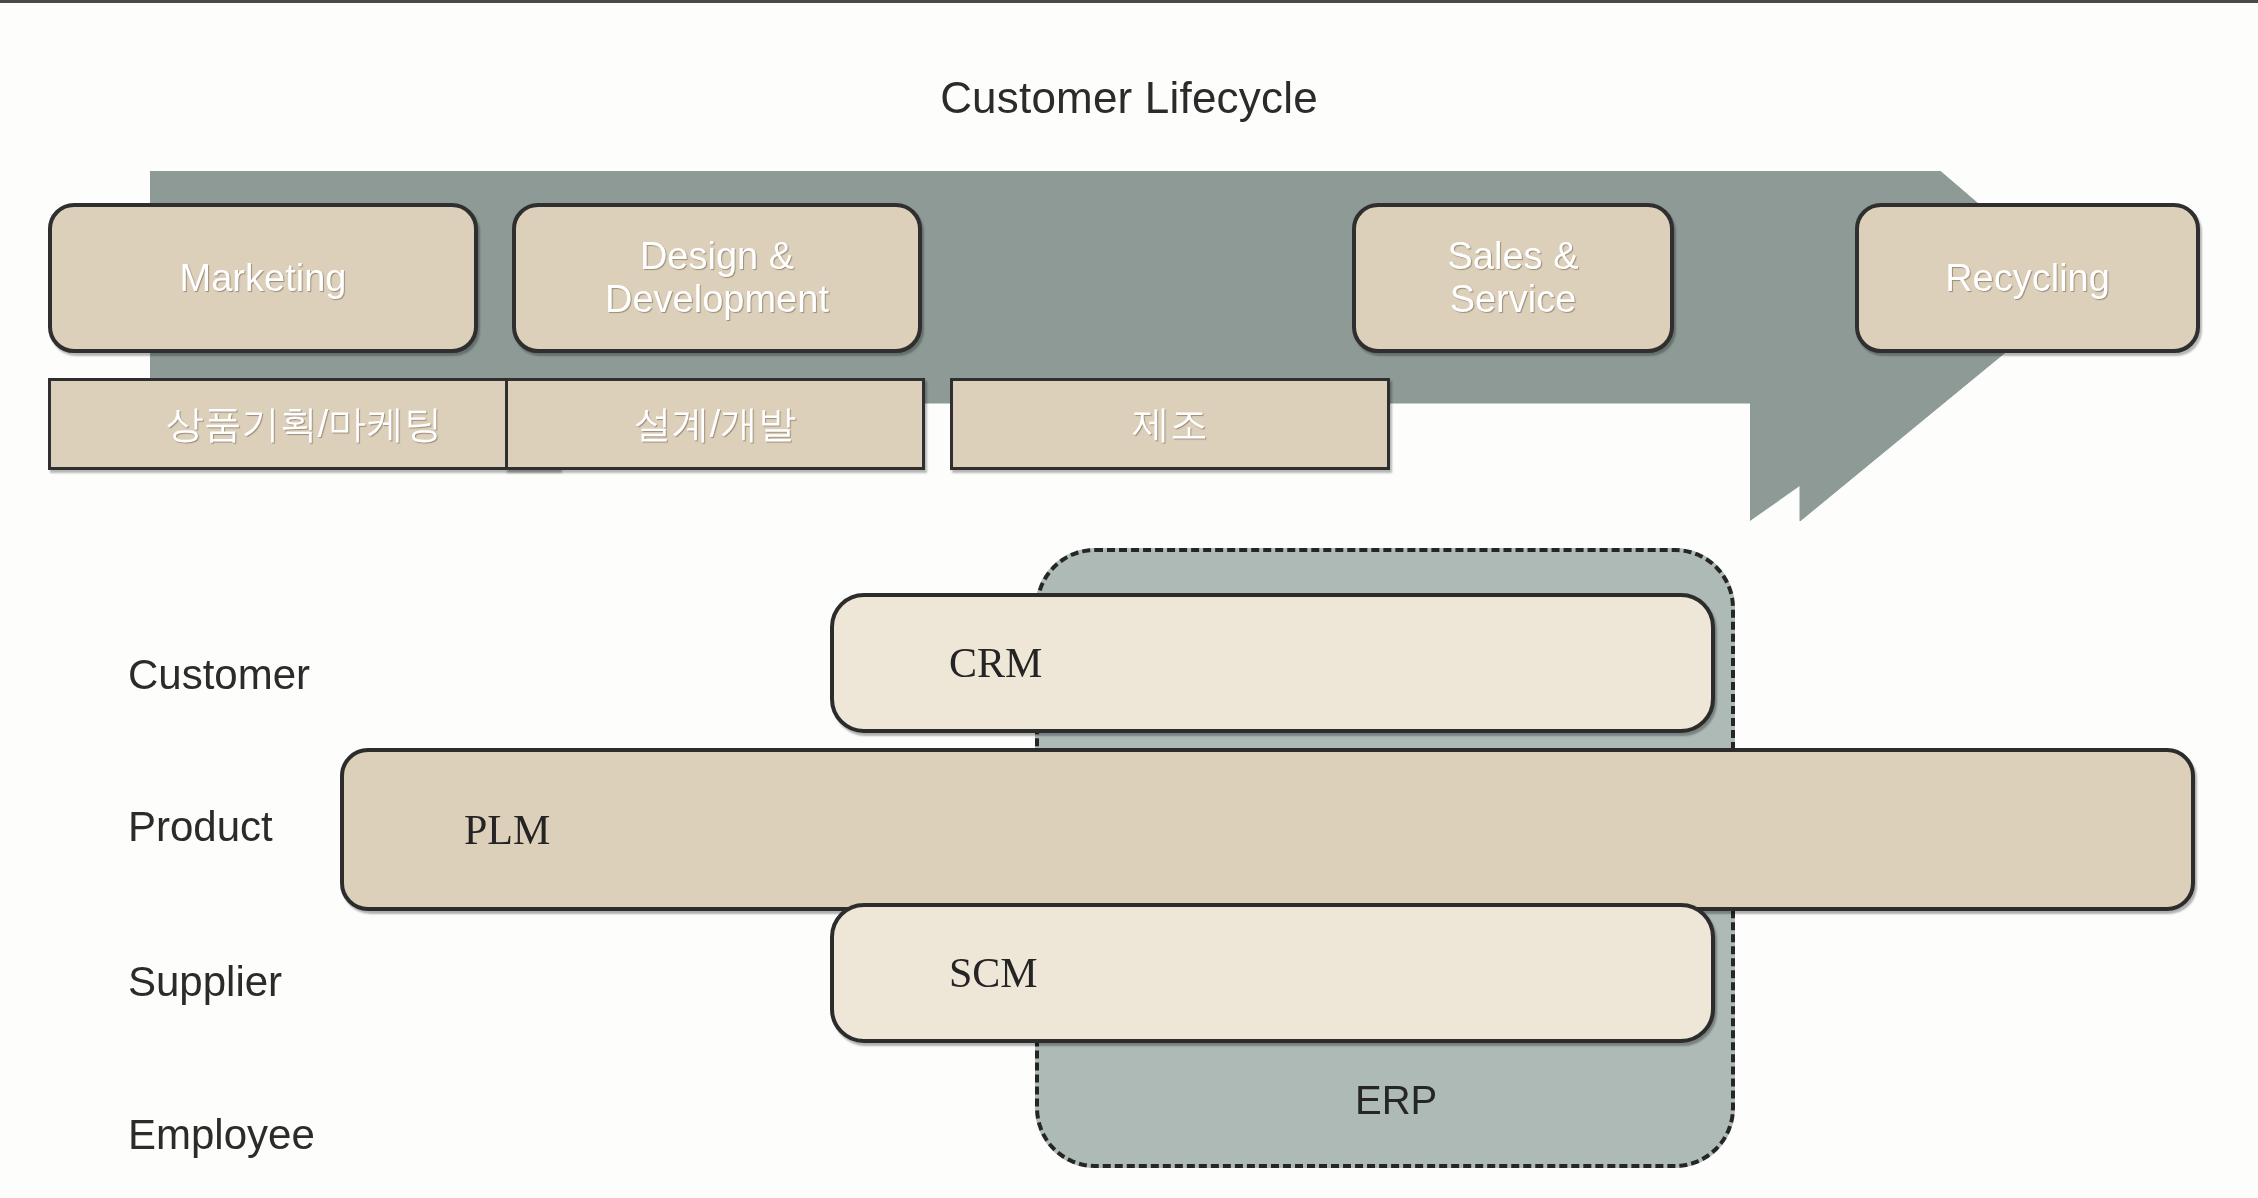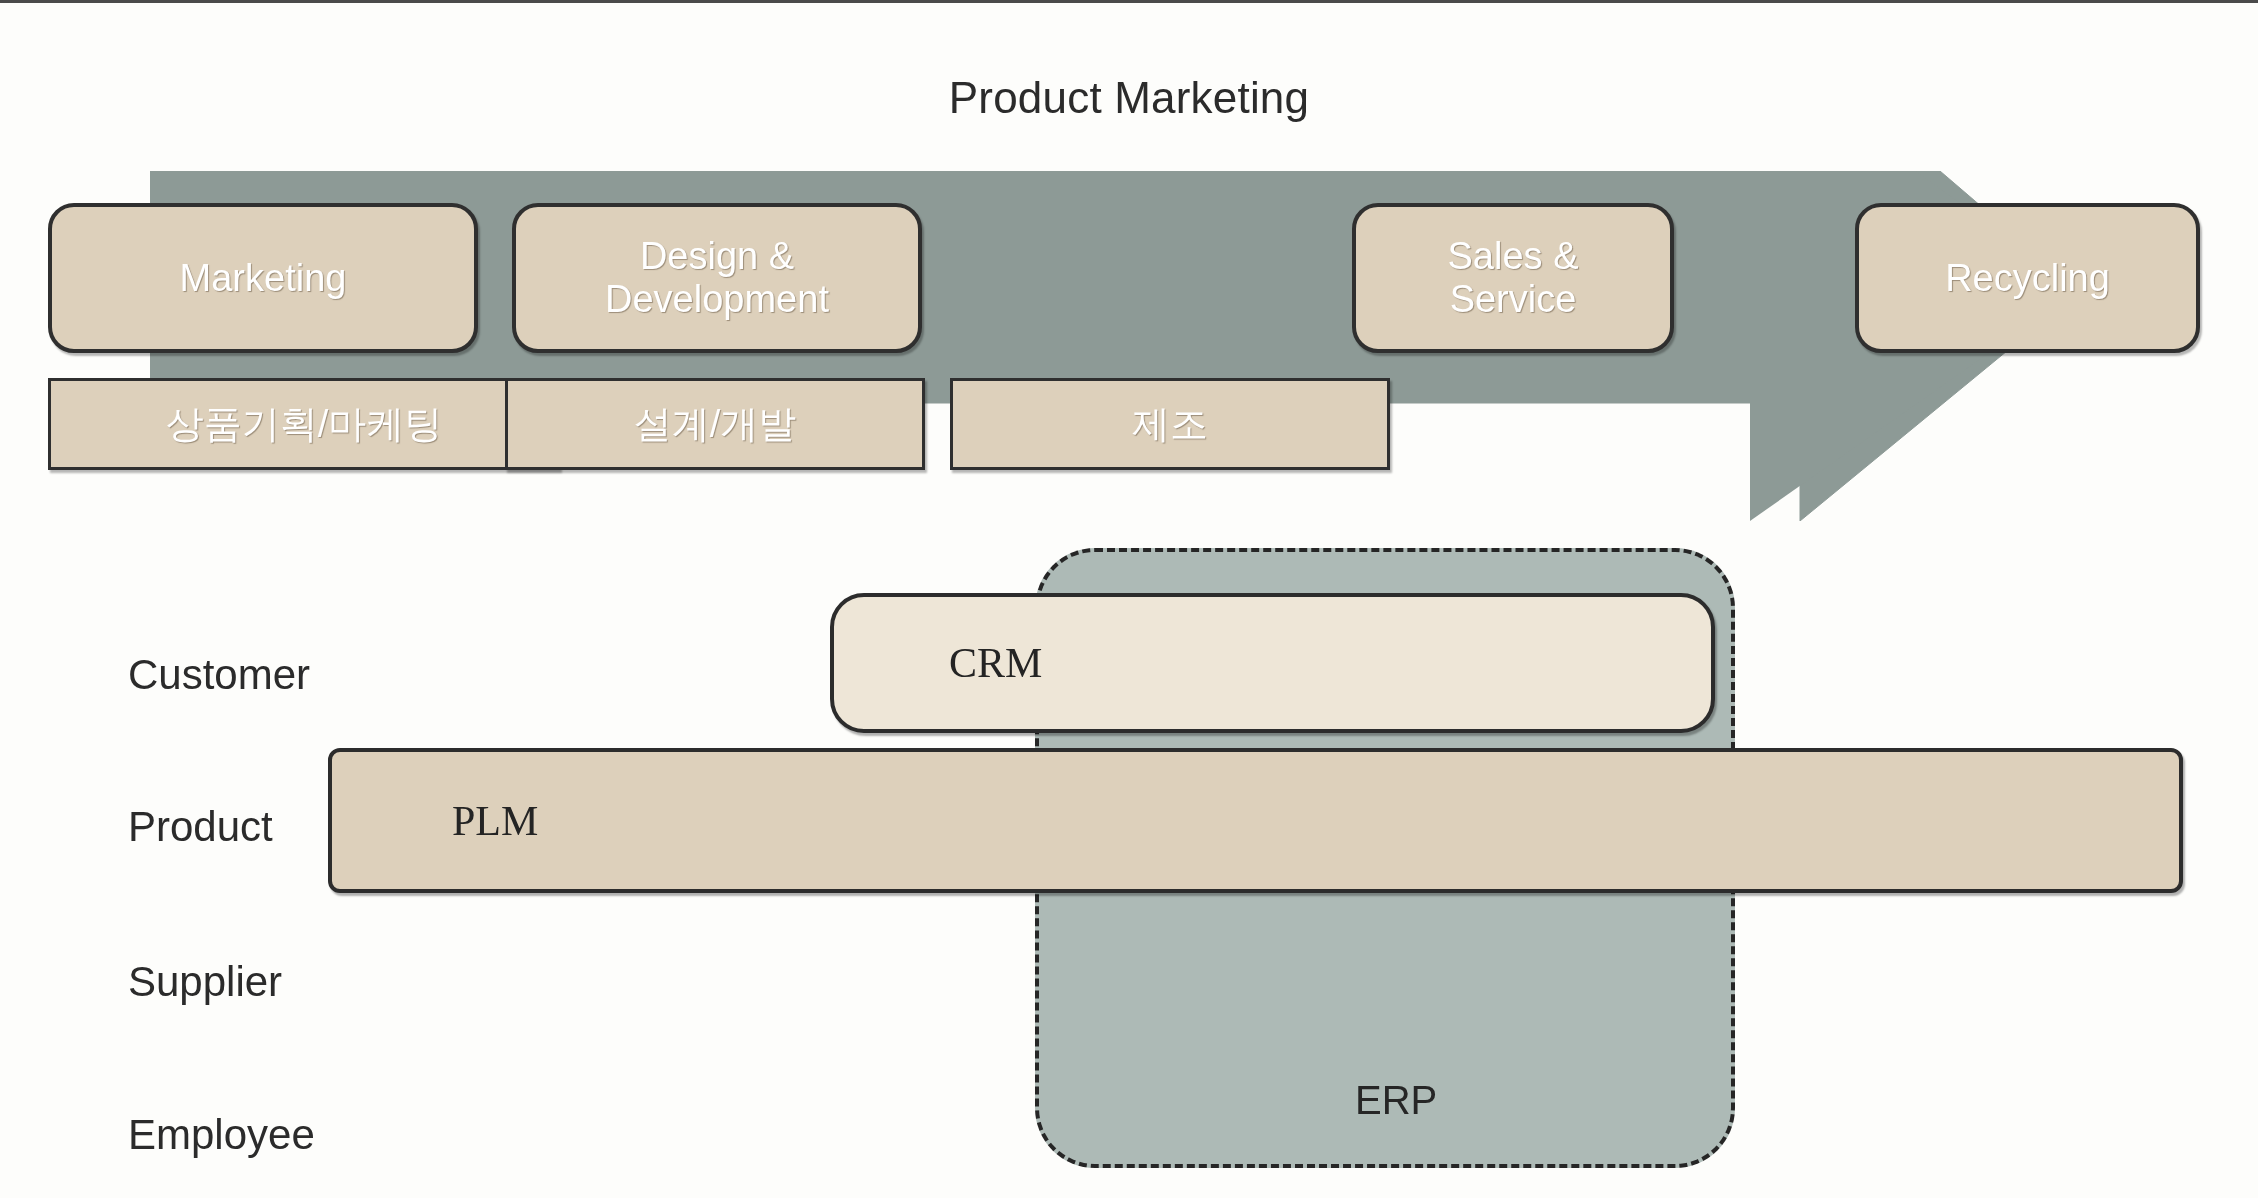--- a/index.html
+++ b/index.html
@@ -127,32 +127,32 @@
     font-family: Liberation Serif, serif;
   }
   .sysbar span {
     font-size: 42px;
     color: #242424;
   }
 
   .crm { left: 830px; top: 590px;  width: 885px; height: 140px; background:#eee6d7; }
   .crm span { margin-left: 115px; }
 
-  .plm { left: 328px; top: 745px;  width: 1855px; height: 145px; background:#ddd0bb; border-radius:12px;}
+  .plm { left: 340px; top: 745px;  width: 1855px; height: 163px; background:#ddd0bb; border-radius:28px;}
   .plm span { margin-left: 120px; }
 
   .scm { left: 830px; top: 900px;  width: 885px; height: 140px; background:#eee6d7; }
   .scm span { margin-left: 115px; }
 </style>
 </head>
 <body>
 
 <div id="canvas">
 
-  <div class="title">Product Marketing</div>
+  <div class="title">Customer Lifecycle</div>
 
   <div class="arrow">
     <svg viewBox="0 0 1930 350" preserveAspectRatio="none" xmlns="http://www.w3.org/2000/svg">
       <polygon points="0,0 1650,0 1650,-120 1930,120 1650,350 1650,232 0,232" fill="#8d9a96" stroke="#8d9a96" stroke-width="1"></polygon>
       <polygon points="0,0 1660,0 1660,0 1660,232 0,232" fill="#8d9a96"></polygon>
       <polygon points="1600,-118 1930,118 1600,350" fill="#8d9a96"></polygon>
     </svg>
   </div>
 
   <div class="phase" style="left:48px;  width:430px;">
@@ -189,14 +189,17 @@
   <div class="erp-label">ERP</div>
 
   <div class="sysbar crm">
     <span>CRM</span>
   </div>
 
   <div class="sysbar plm">
     <span>PLM</span>
   </div>
 
+  <div class="sysbar scm">
+    <span>SCM</span>
+  </div>
 
 </div>
 
 </body></html>

